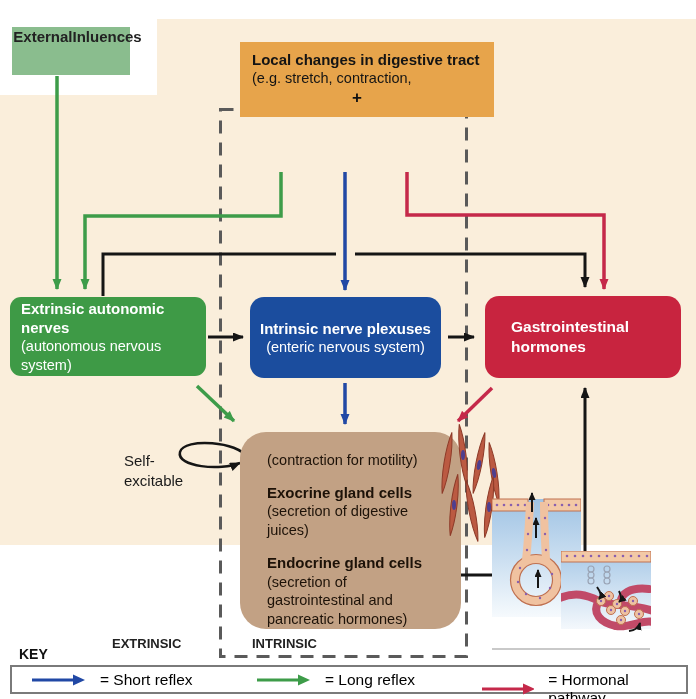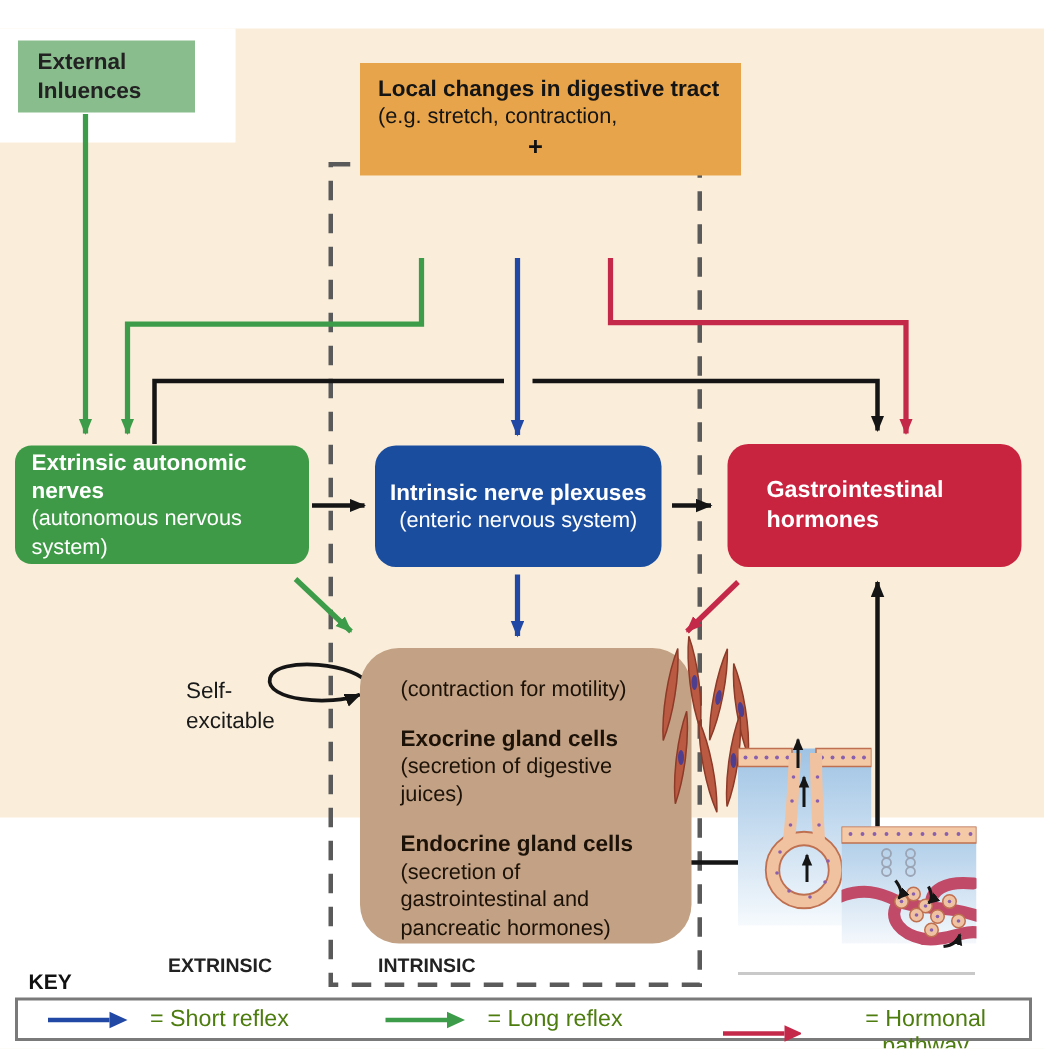--- a/index.html
+++ b/index.html
@@ -11,21 +11,21 @@
   svg{display:block;}
   #overlay{left:0;top:0;pointer-events:none;}
   .st-black{stroke:var(--arrow-black);fill:none;}
   .st-green{stroke:var(--arrow-green);fill:none;}
   .st-blue{stroke:var(--arrow-blue);fill:none;}
   .st-red{stroke:var(--arrow-red);fill:none;}
   .dash{stroke:var(--dash-gray);fill:none;}
   
   .bx{box-sizing:border-box;line-height:1.28;}
   #box-external{left:12px;top:27px;width:118px;height:48px;background:var(--box-external);
-    display:flex;flex-direction:column;justify-content:center;padding-left:13px;
+    display:flex;flex-direction:row;justify-content:center;padding-left:13px;
     font-weight:bold;font-size:15px;color:#222;}
   #box-local{left:240px;top:3px;width:254px;height:75px;background:var(--box-local);
     padding:8px 6px 0 12px;font-size:14.5px;color:#141414;margin-top:39px;}
   #box-local .t{font-weight:bold;font-size:15px;}
   #box-receptors{left:238px;top:117px;width:216px;height:38px;background:var(--box-receptors);
     border-radius:19px;display:flex;align-items:center;justify-content:center;
     font-weight:bold;font-size:15px;color:#241d0c;}
   #box-extrinsic{left:10px;top:297px;width:196px;height:79px;background:var(--box-extrinsic);
     border-radius:11px;display:flex;flex-direction:column;justify-content:center;
     padding-left:11px;color:#fff;font-size:14.5px;}
@@ -44,21 +44,21 @@
   .fx-sub{font-size:14.5px;width:172px;}
   
   #plus{left:352px;top:88px;font-weight:bold;font-size:17px;color:#111;}
   #self-exc{left:124px;top:451px;width:70px;font-size:15px;line-height:1.3;}
   #lbl-extrinsic{left:112px;top:636px;width:100px;text-align:left;font-weight:bold;font-size:13px;color:#222;}
   #lbl-intrinsic{left:252px;top:636px;font-weight:bold;font-size:13px;color:#222;}
   #lbl-key{left:19px;top:646px;font-weight:bold;font-size:14px;color:#111;text-align:center;}
   
   #keybar{left:10px;top:665px;width:678px;height:29px;background:#fff;
     border:2px solid var(--key-border);box-sizing:border-box;}
-  .key-item{position:absolute;top:4px;display:flex;align-items:center;font-size:15.5px;color:#4d7c0f;text-align:center;}
+  .key-item{position:absolute;top:4px;display:flex;align-items:center;font-size:15.5px;color:#000000;}
   .key-item .lab{margin-left:14px;}
   #key-0{left:18px;} #key-1{left:243px;} #key-2{left:468px;}
   .baseline{left:492px;top:648px;width:158px;height:2px;background:#c9c9c9;}
 </style>
 </head>
 <body>
 
 <div id="stage">
 
   <div class="abs" id="cream"></div>

